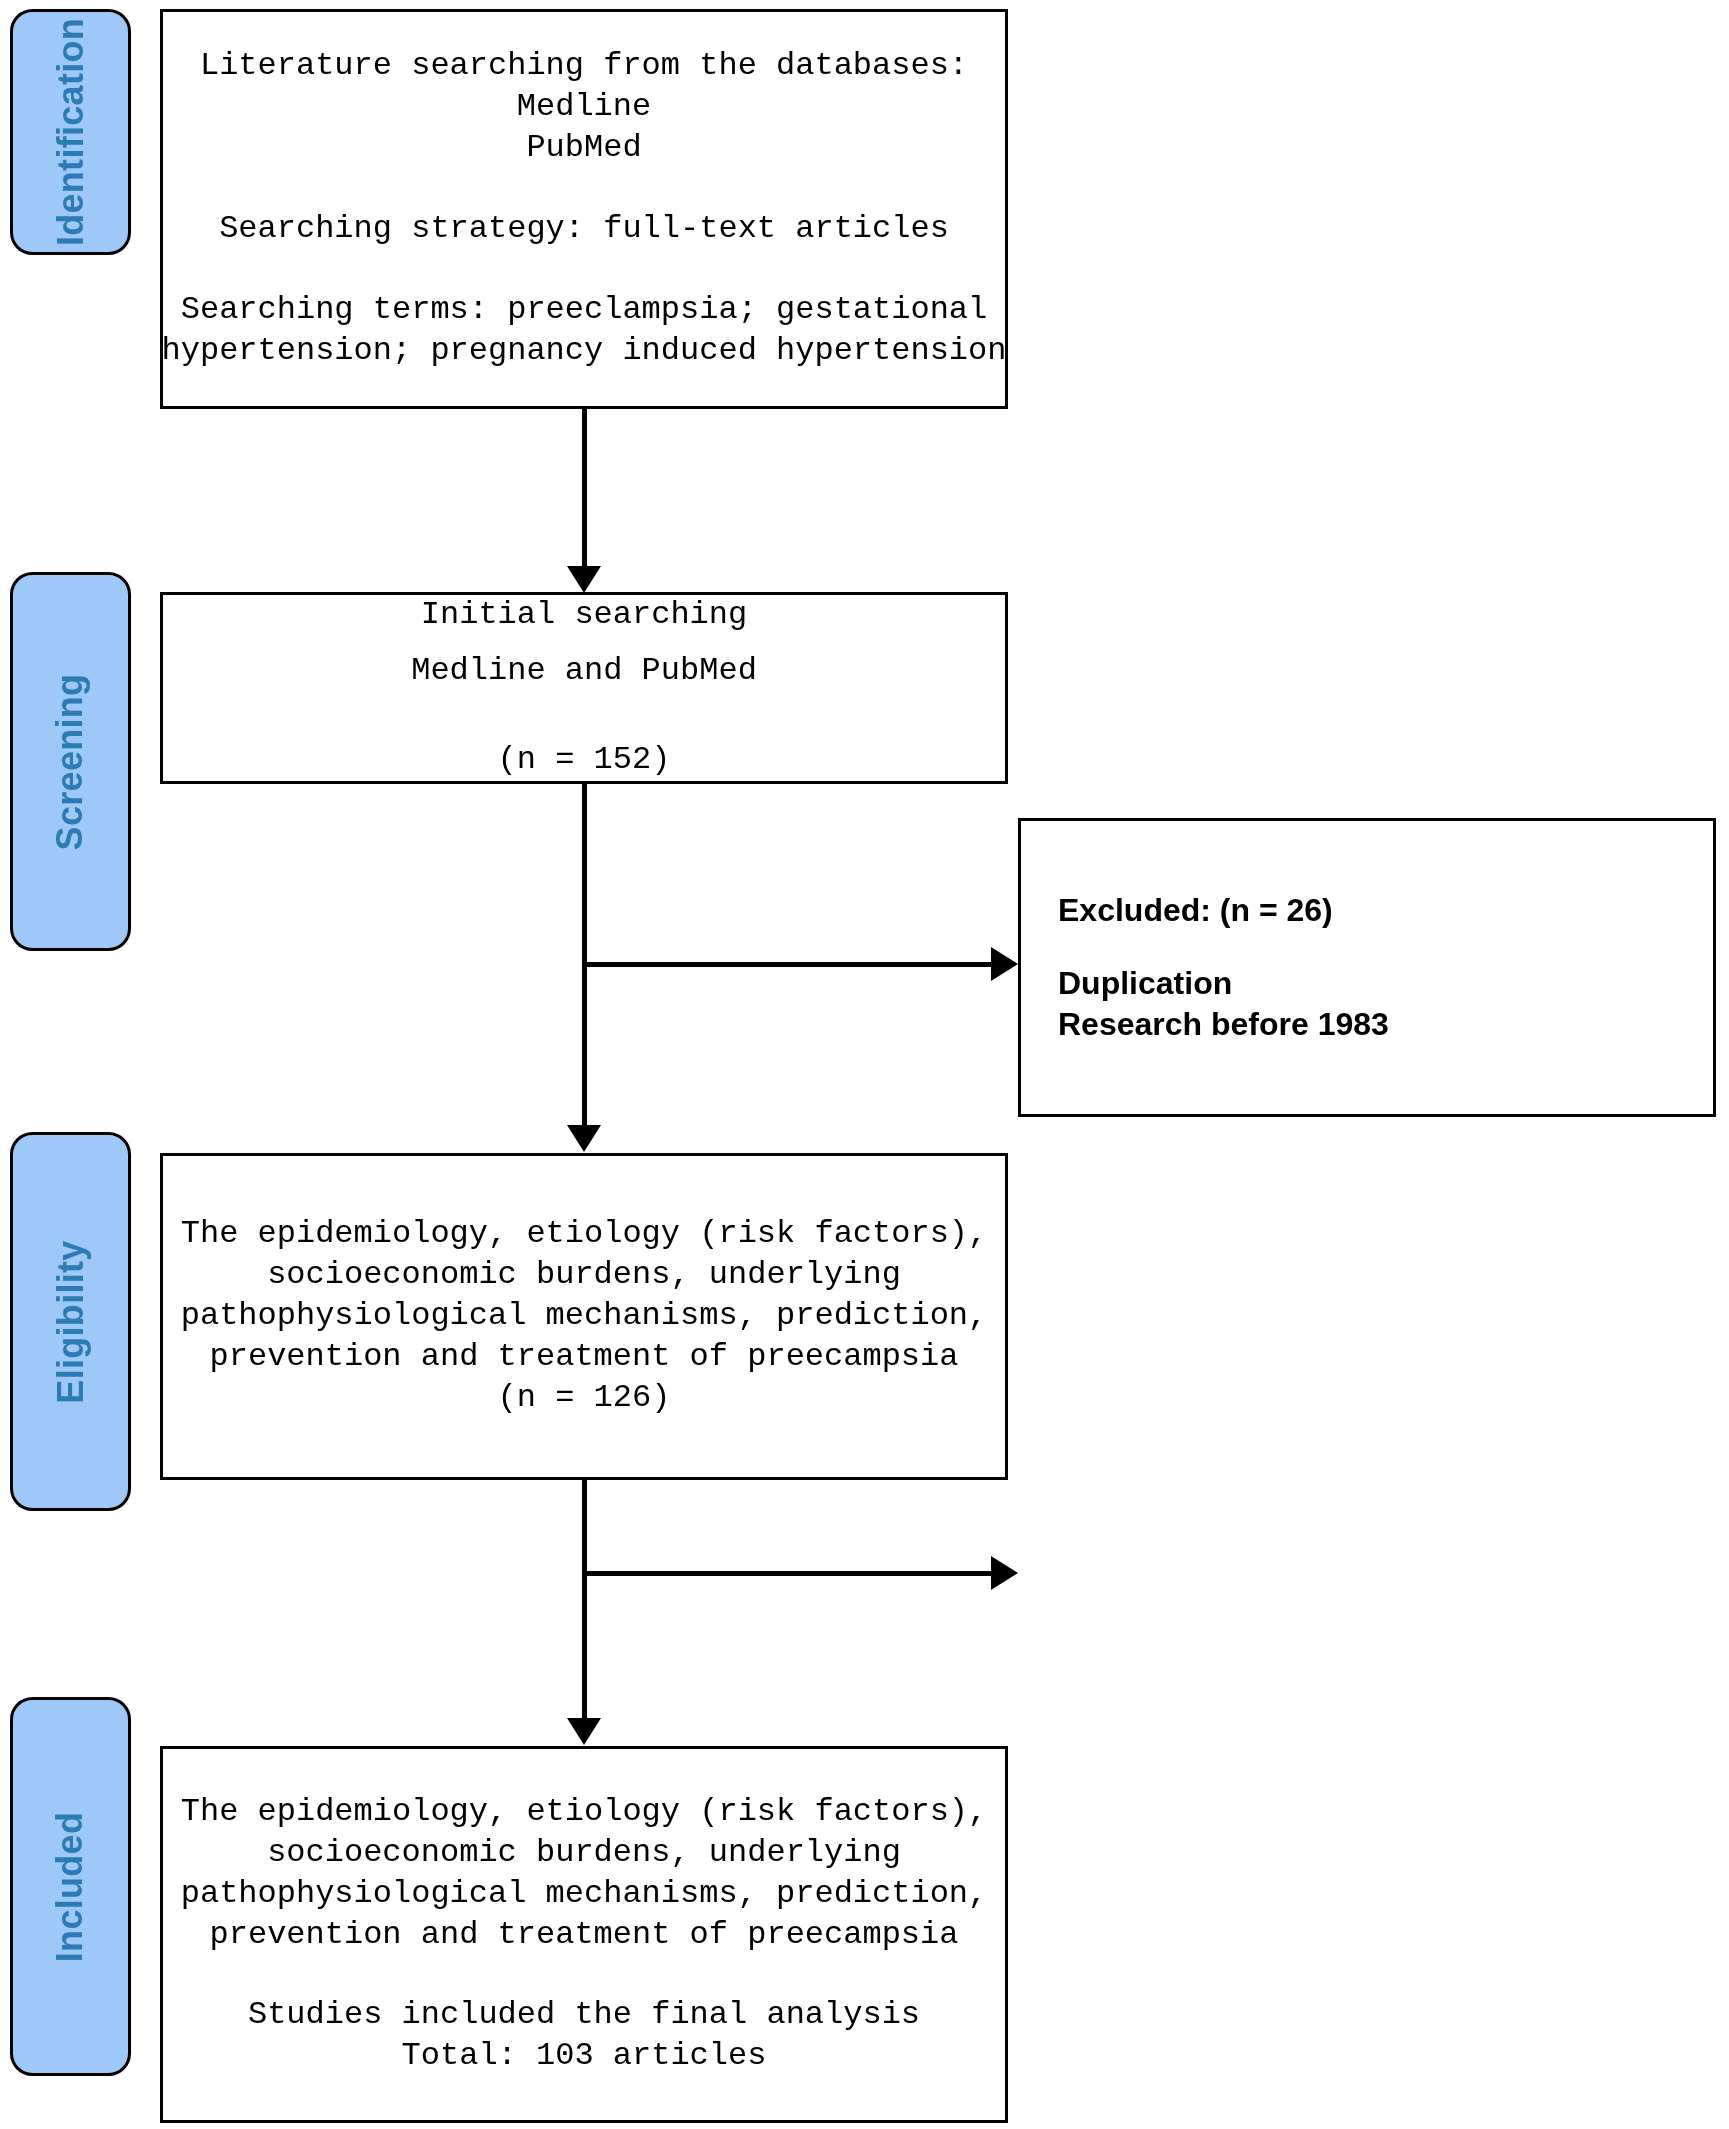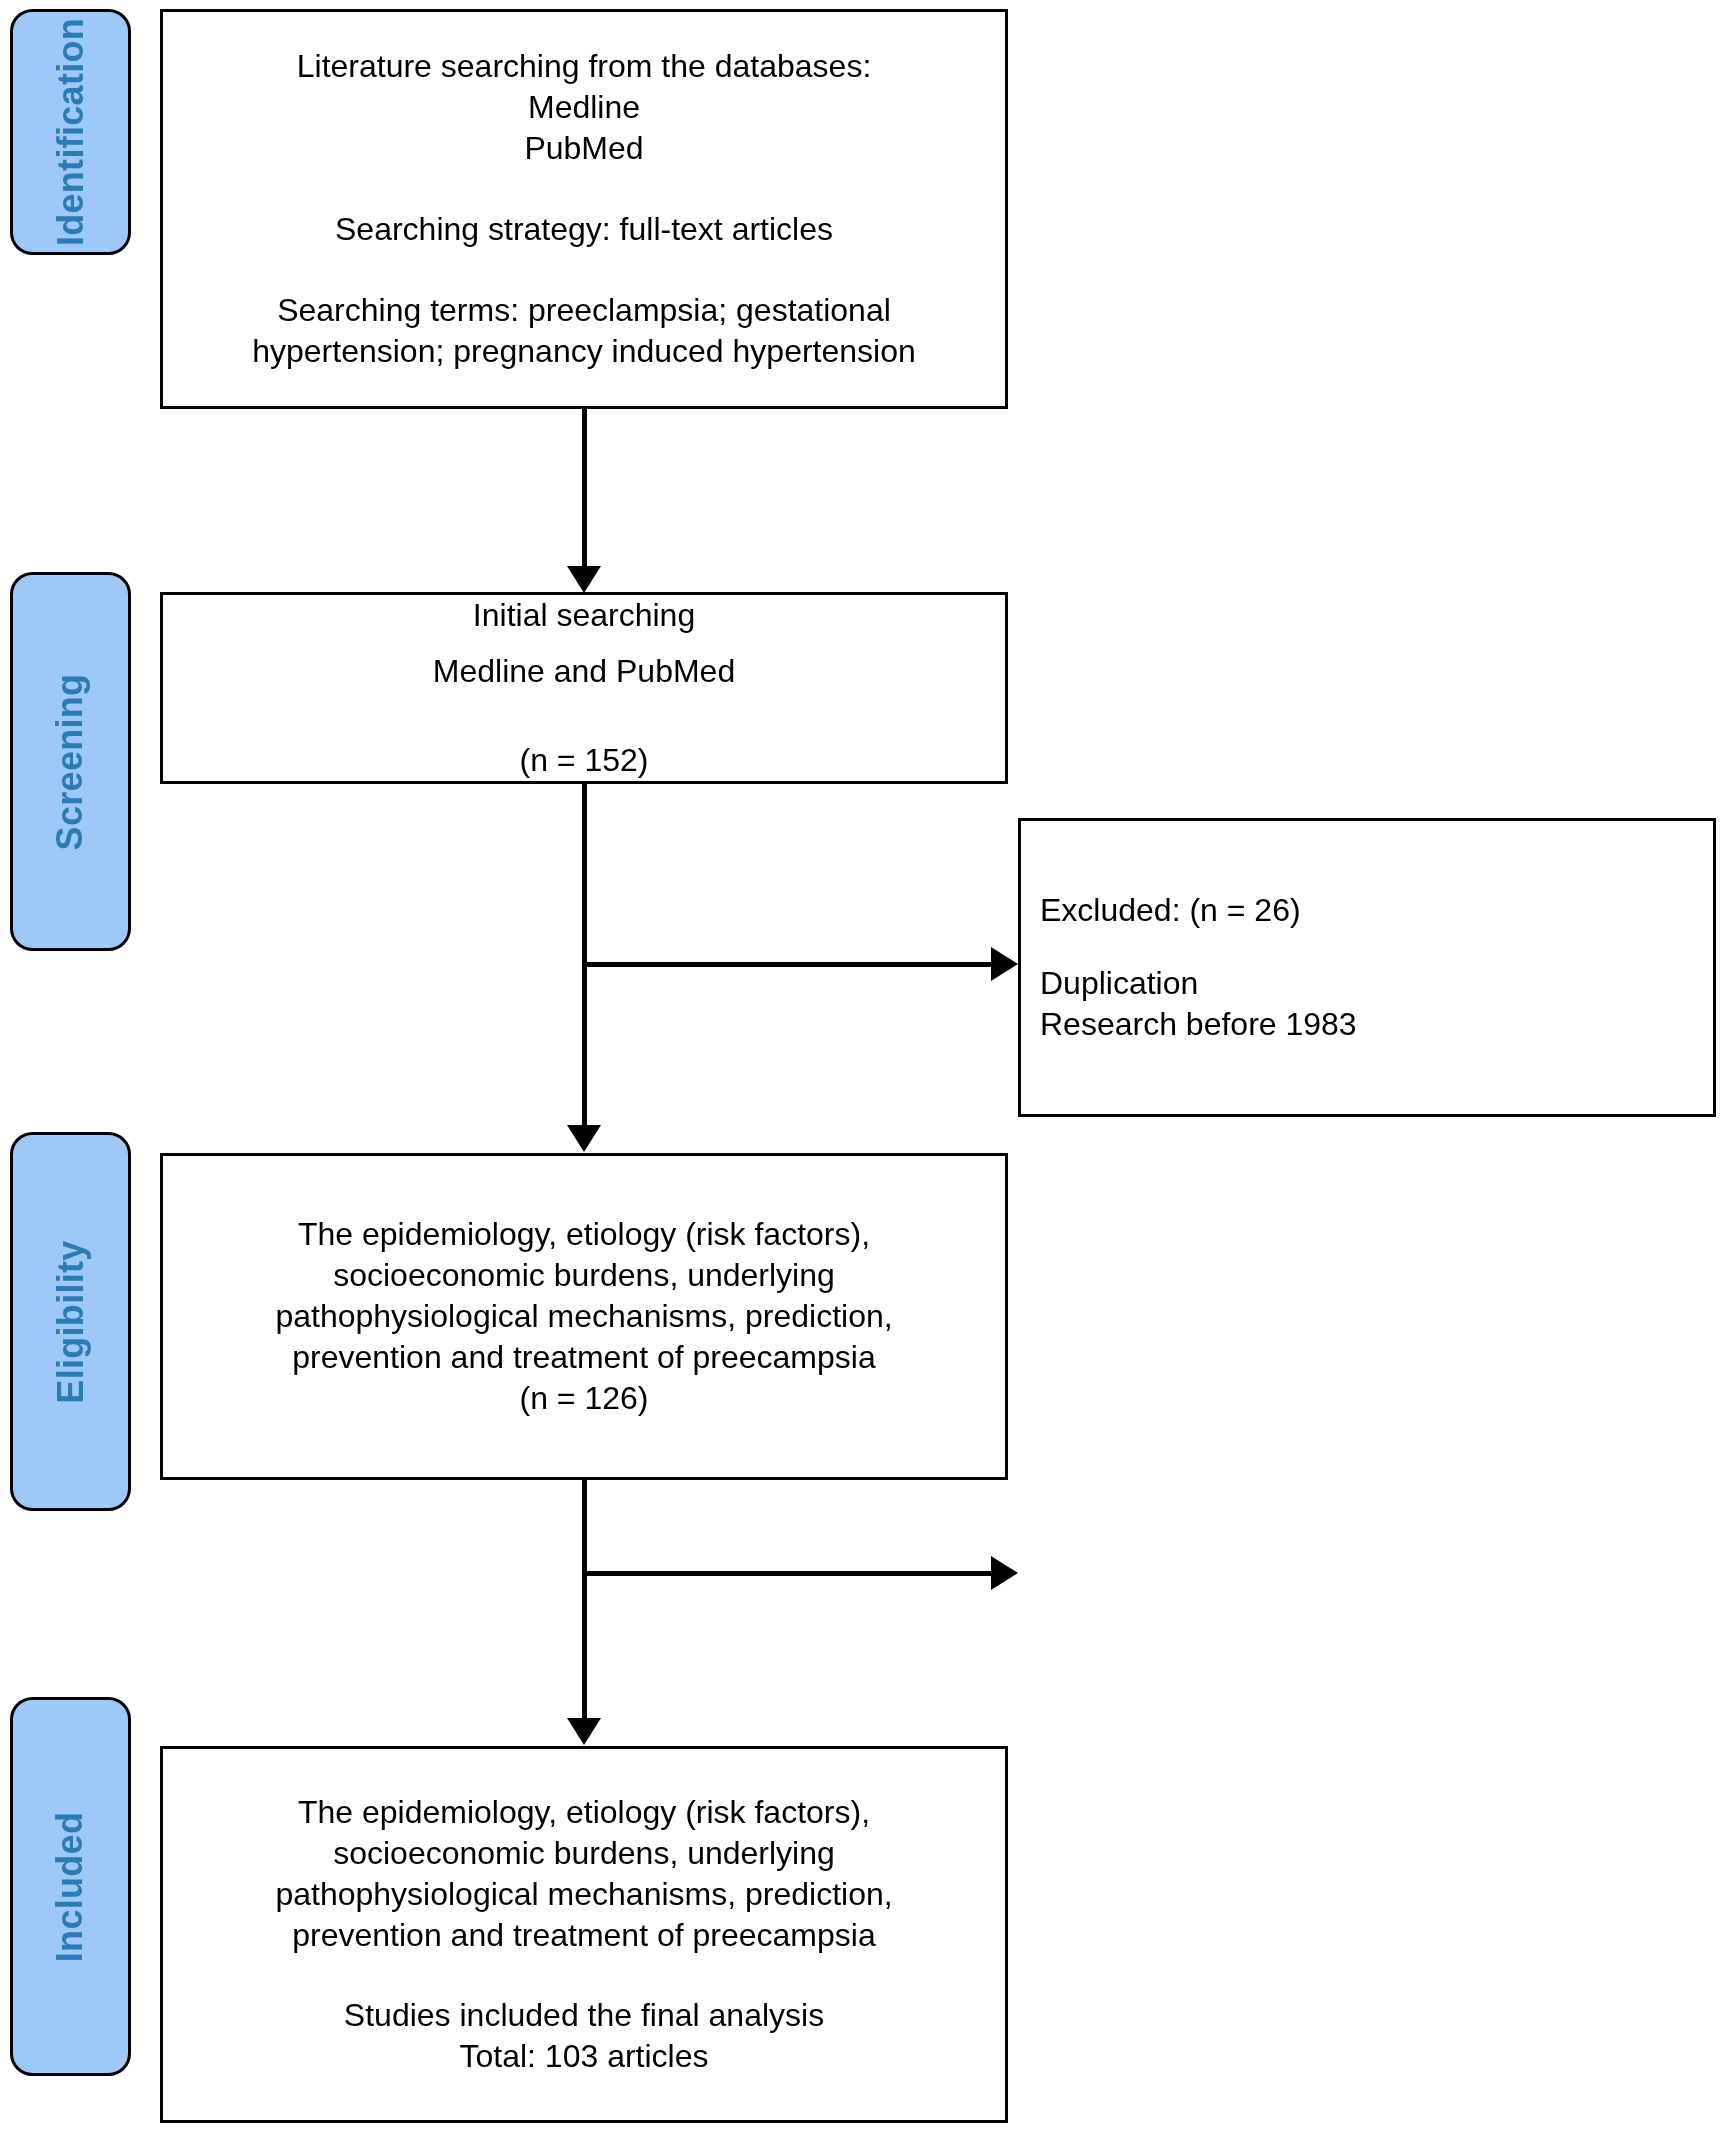--- a/index.html
+++ b/index.html
@@ -46,35 +46,36 @@
     background: #ffffff;
     border: 3.6px solid #000000;
     display: flex;
     flex-direction: column;
     justify-content: center;
     color: #000000;
   }
   .flow-box.center-text {
     align-items: center;
     text-align: center;
+    font-family: Liberation Mono, monospace;
   }
   .flow-box.left-text {
     align-items: flex-start;
     text-align: left;
   }
   .box-line {
     font-size: 32px;
     line-height: 1.28;
     white-space: pre;
   }
   .box-gap-sm { height: 17.4px; }
   .box-gap-md { height: 32px; }
   .box-gap-lg { height: 40px; }
   .indent { padding-left: 29px; }
-  .pad-left { padding-left: 19px; }
+  .pad-left { padding-left: 37px; font-weight: bold; }
 
   
   .v-line {
     position: absolute;
     width: 4.6px;
     background: #000000;
   }
   .h-line {
     position: absolute;
     height: 4.6px;

